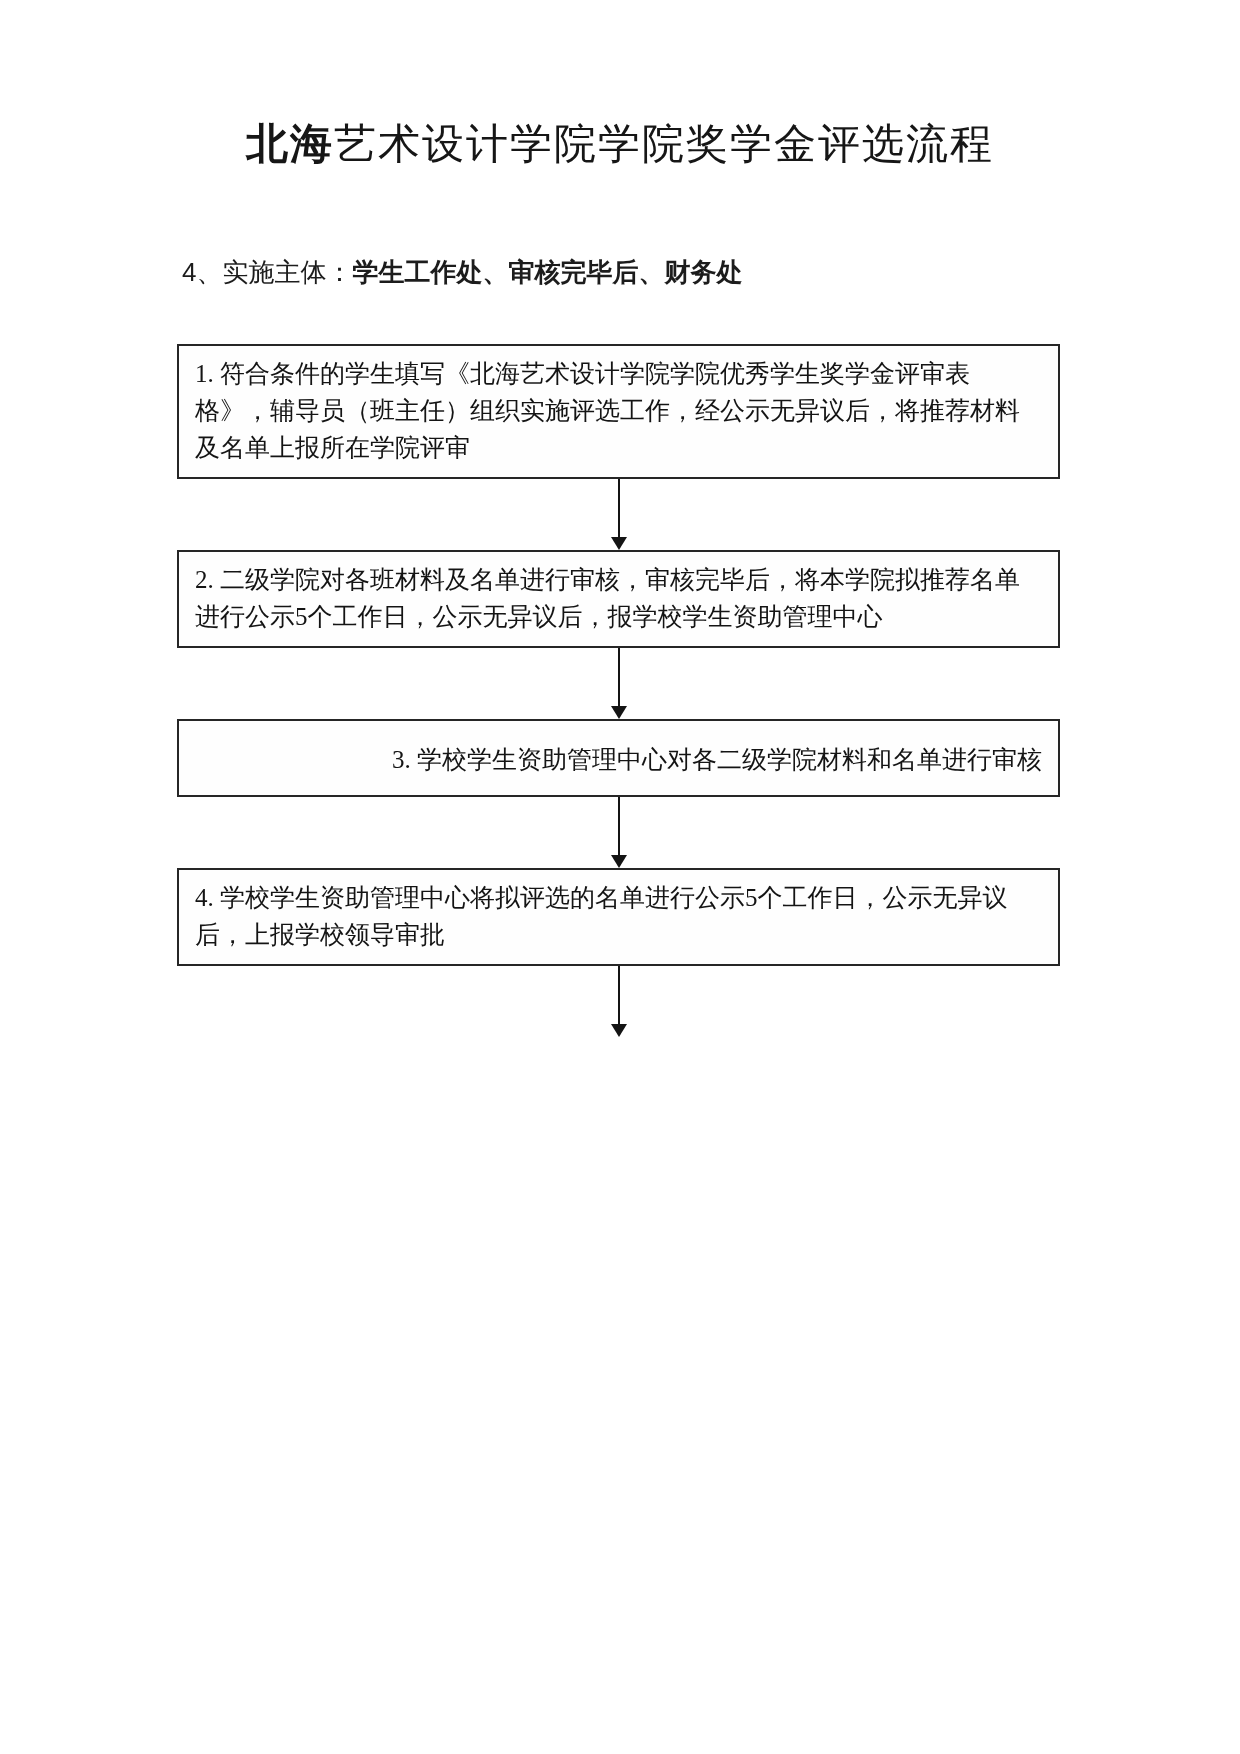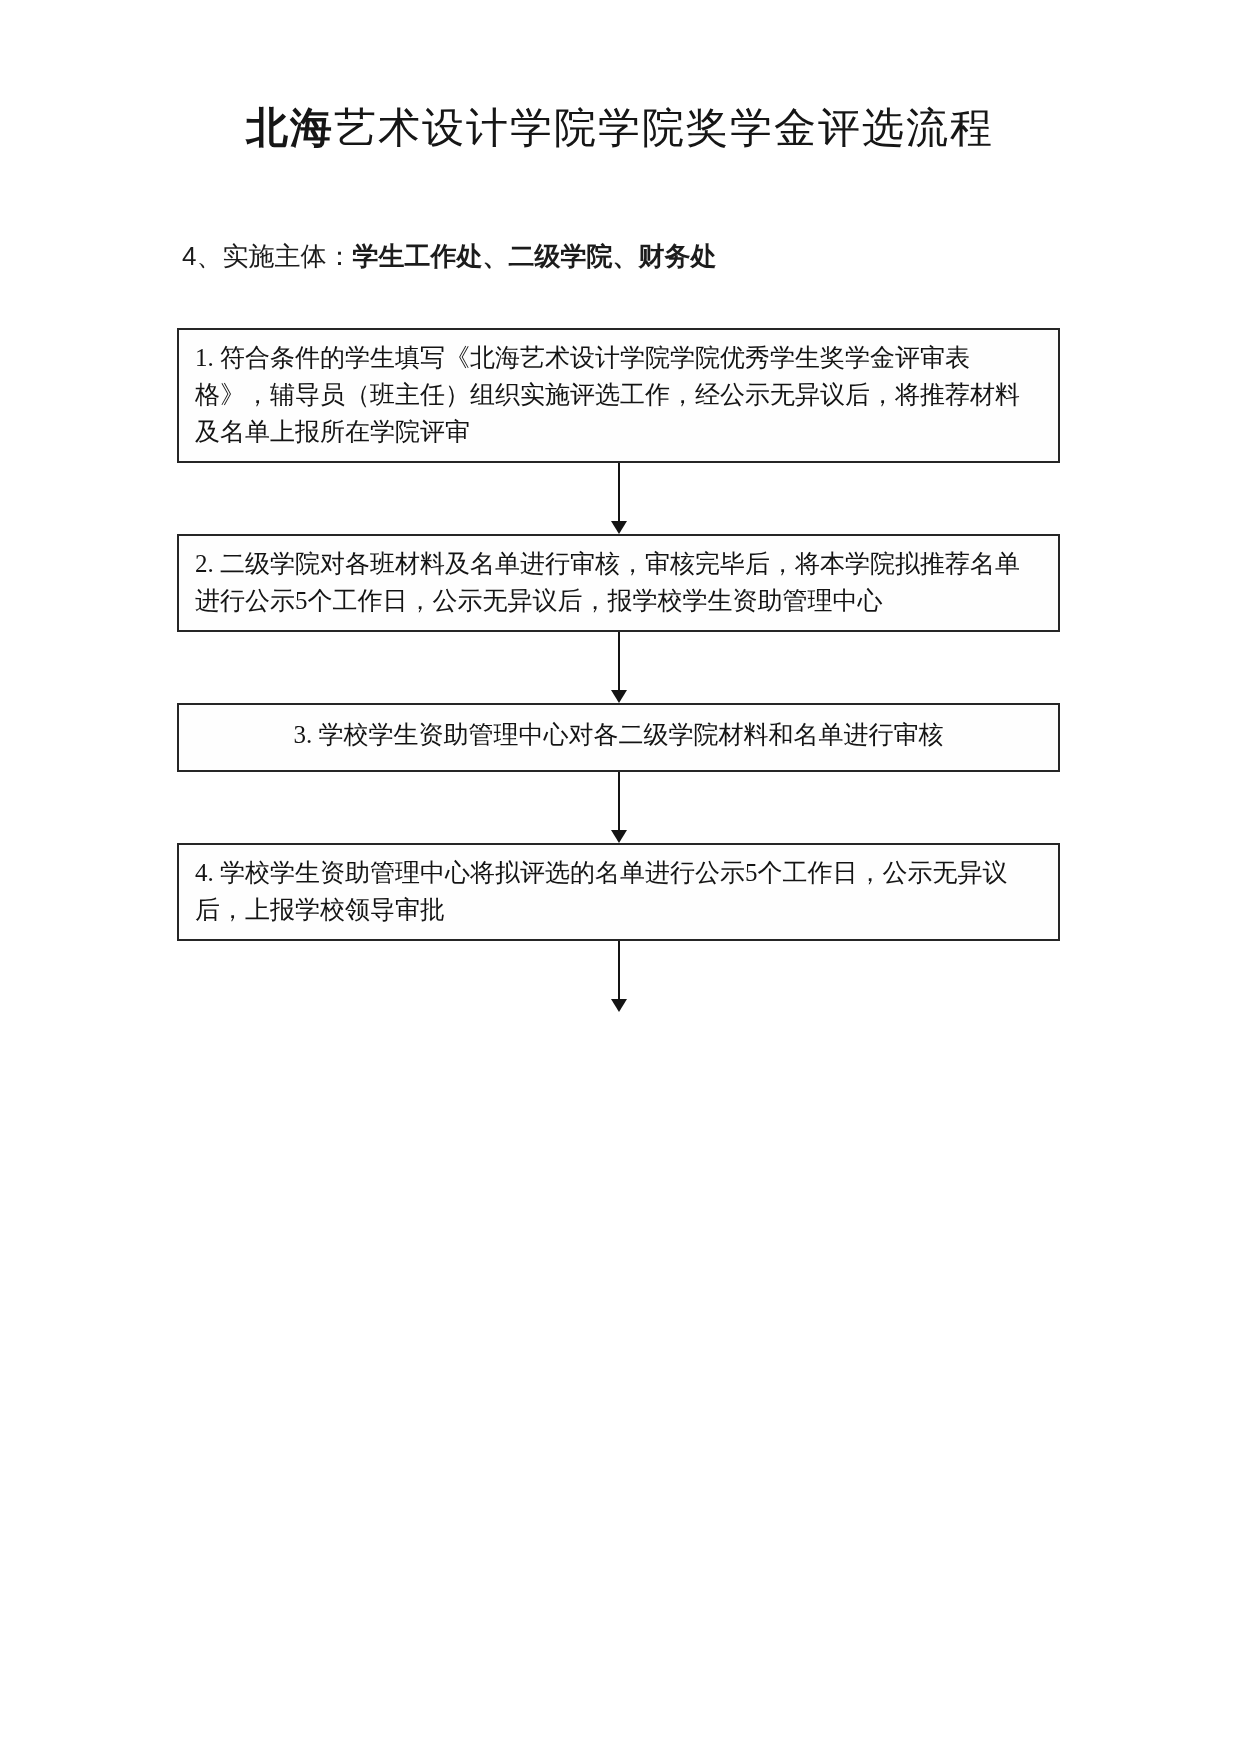--- a/index.html
+++ b/index.html
@@ -10,21 +10,21 @@
   .page {
     position: relative;
     width: 1240px;
     height: 1754px;
     background: #ffffff;
     font-family: "Liberation Sans", sans-serif;
     color: #1c1c1c;
     overflow: hidden;
   }
   .doc-title {
-    margin: 0;
+    margin: 16px;
     padding-top: 100px;
     text-align: center;
     font-size: 42px;
     font-weight: 400;
     letter-spacing: 2px;
     color: #161616;
   }
   .doc-title .seg-bold {
     font-weight: 700;
   }
@@ -50,22 +50,22 @@
     border: 2px solid #262626;
     background: #fefefe;
     font-family: "Liberation Serif", "DejaVu Serif", serif;
     font-size: 25px;
     line-height: 37px;
     color: #141414;
     padding: 9px 16px 11px 16px;
     text-align: left;
   }
   .flow-box.center {
-    text-align: center;
-    padding-top: 11px;
+    text-align: right;
+    padding-top: 20px;
     padding-bottom: 17px;
   }
   .flow-arrow {
     height: 71px;
     width: 883px;
     display: flex;
     flex-direction: column;
     align-items: center;
     justify-content: flex-start;
   }
@@ -84,21 +84,21 @@
   }
 </style>
 </head>
 <body>
 
 <div class="page">
 
   <h1 class="doc-title"><span class="seg-bold">北海</span><span>艺术设计学院学院奖学金评选流程</span></h1>
 
   <div class="meta">
-    <div class="meta-line"><span>4、实施主体：</span><span class="meta-value">学生工作处、二级学院、财务处</span></div>
+    <div class="meta-line"><span>4、实施主体：</span><span class="meta-value">学生工作处、审核完毕后、财务处</span></div>
   </div>
 
   <div class="flow">
 
     <div class="flow-box">
       <span>1. 符合条件的学生填写《北海艺术设计学院学院优秀学生奖学金评审表格》，辅导员（班主任）组织实施评选工作，经公示无异议后，将推荐材料及名单上报所在学院评审</span>
     </div>
 
     <div class="flow-arrow">
       <div class="arrow-shaft"></div>

